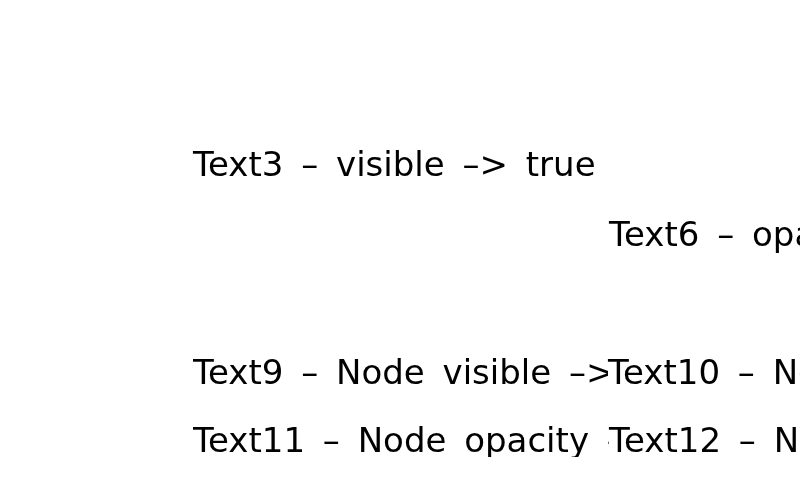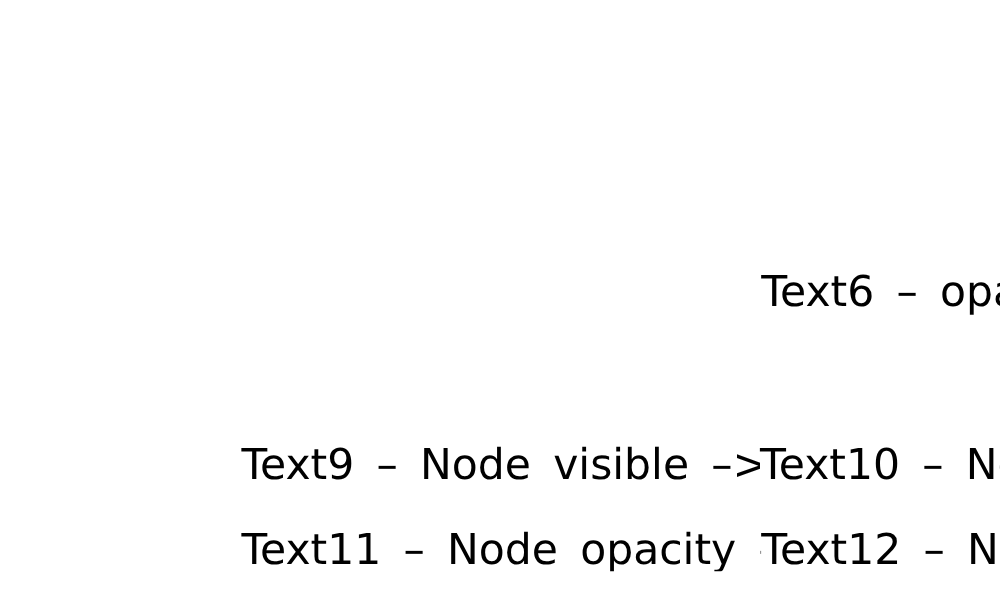--- a/index.html
+++ b/index.html
@@ -66,20 +66,21 @@
   #label-text12 {
     left: 609px;
     top: 423px;
   }
 </style>
 </head>
 <body>
 
 <div id="canvas">
 
+  <div class="text-label" id="label-text3">Text3  –  visible  –&gt;  true</div>
 
   <div class="text-label" id="label-text6">Text6  –  opacity</div>
 
   <div class="text-label" id="label-text9">Text9  –  Node  visible  –&gt;  true</div>
 
   <div class="text-label" id="label-text10">Text10  –  Node opacity</div>
 
   <div class="text-label" id="label-text11">Text11  –  Node  opacity  –&gt;  0.5</div>
 
   <div class="text-label" id="label-text12">Text12  –  Node visible</div>

